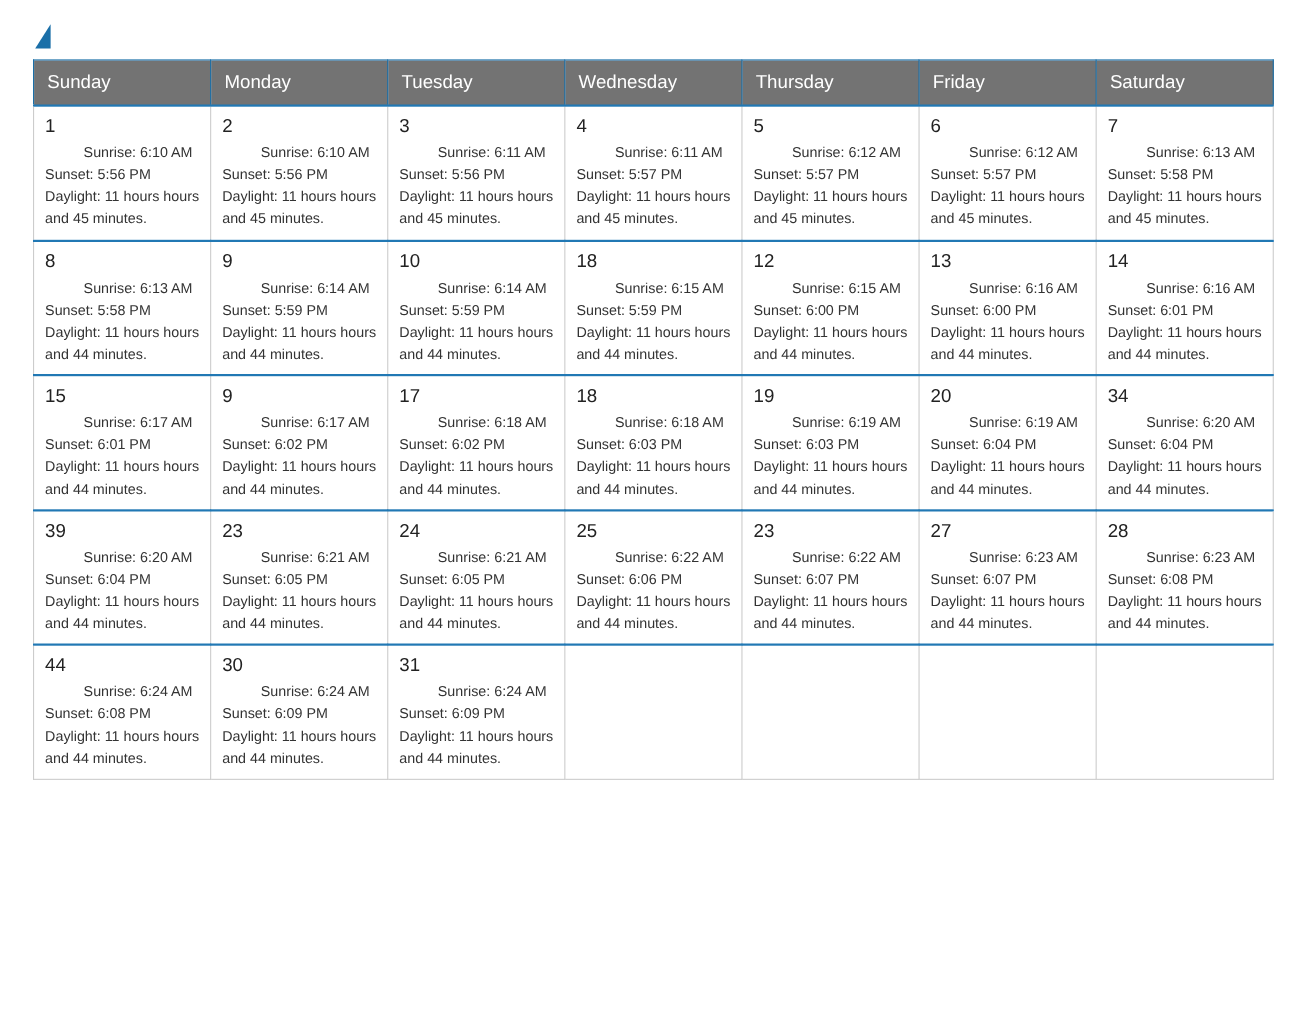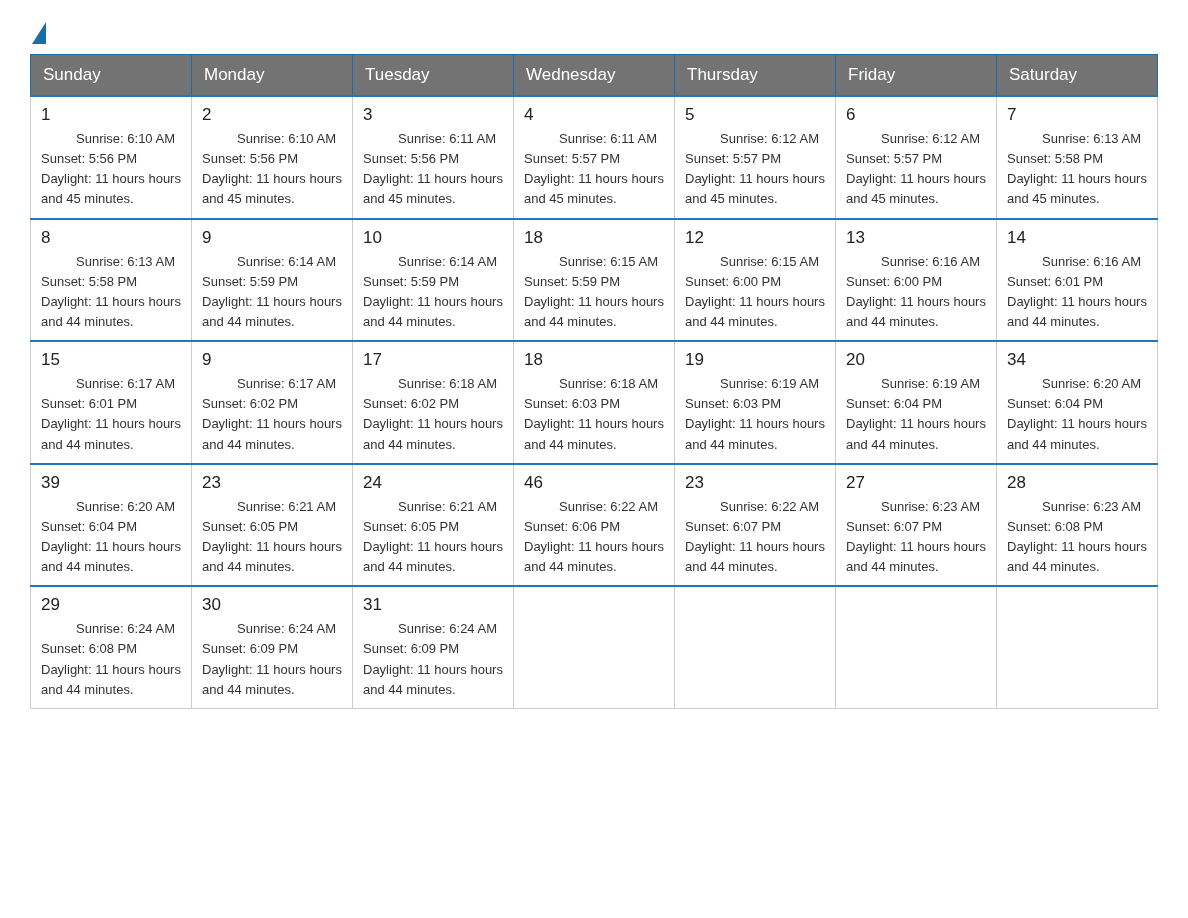--- a/index.html
+++ b/index.html
@@ -230,39 +230,39 @@
       </td>
         <td>
         <span class="day-number">23</span>
         <span class="day-info">Sunrise: 6:21 AM<br>Sunset: 6:05 PM<br>Daylight: 11 hours hours<br>and 44 minutes.</span>
       </td>
         <td>
         <span class="day-number">24</span>
         <span class="day-info">Sunrise: 6:21 AM<br>Sunset: 6:05 PM<br>Daylight: 11 hours hours<br>and 44 minutes.</span>
       </td>
         <td>
-        <span class="day-number">46</span>
+        <span class="day-number">25</span>
         <span class="day-info">Sunrise: 6:22 AM<br>Sunset: 6:06 PM<br>Daylight: 11 hours hours<br>and 44 minutes.</span>
       </td>
         <td>
         <span class="day-number">23</span>
         <span class="day-info">Sunrise: 6:22 AM<br>Sunset: 6:07 PM<br>Daylight: 11 hours hours<br>and 44 minutes.</span>
       </td>
         <td>
         <span class="day-number">27</span>
         <span class="day-info">Sunrise: 6:23 AM<br>Sunset: 6:07 PM<br>Daylight: 11 hours hours<br>and 44 minutes.</span>
       </td>
         <td>
         <span class="day-number">28</span>
         <span class="day-info">Sunrise: 6:23 AM<br>Sunset: 6:08 PM<br>Daylight: 11 hours hours<br>and 44 minutes.</span>
       </td>
       </tr>
       <tr>
         <td>
-        <span class="day-number">29</span>
+        <span class="day-number">44</span>
         <span class="day-info">Sunrise: 6:24 AM<br>Sunset: 6:08 PM<br>Daylight: 11 hours hours<br>and 44 minutes.</span>
       </td>
         <td>
         <span class="day-number">30</span>
         <span class="day-info">Sunrise: 6:24 AM<br>Sunset: 6:09 PM<br>Daylight: 11 hours hours<br>and 44 minutes.</span>
       </td>
         <td>
         <span class="day-number">31</span>
         <span class="day-info">Sunrise: 6:24 AM<br>Sunset: 6:09 PM<br>Daylight: 11 hours hours<br>and 44 minutes.</span>
       </td>

